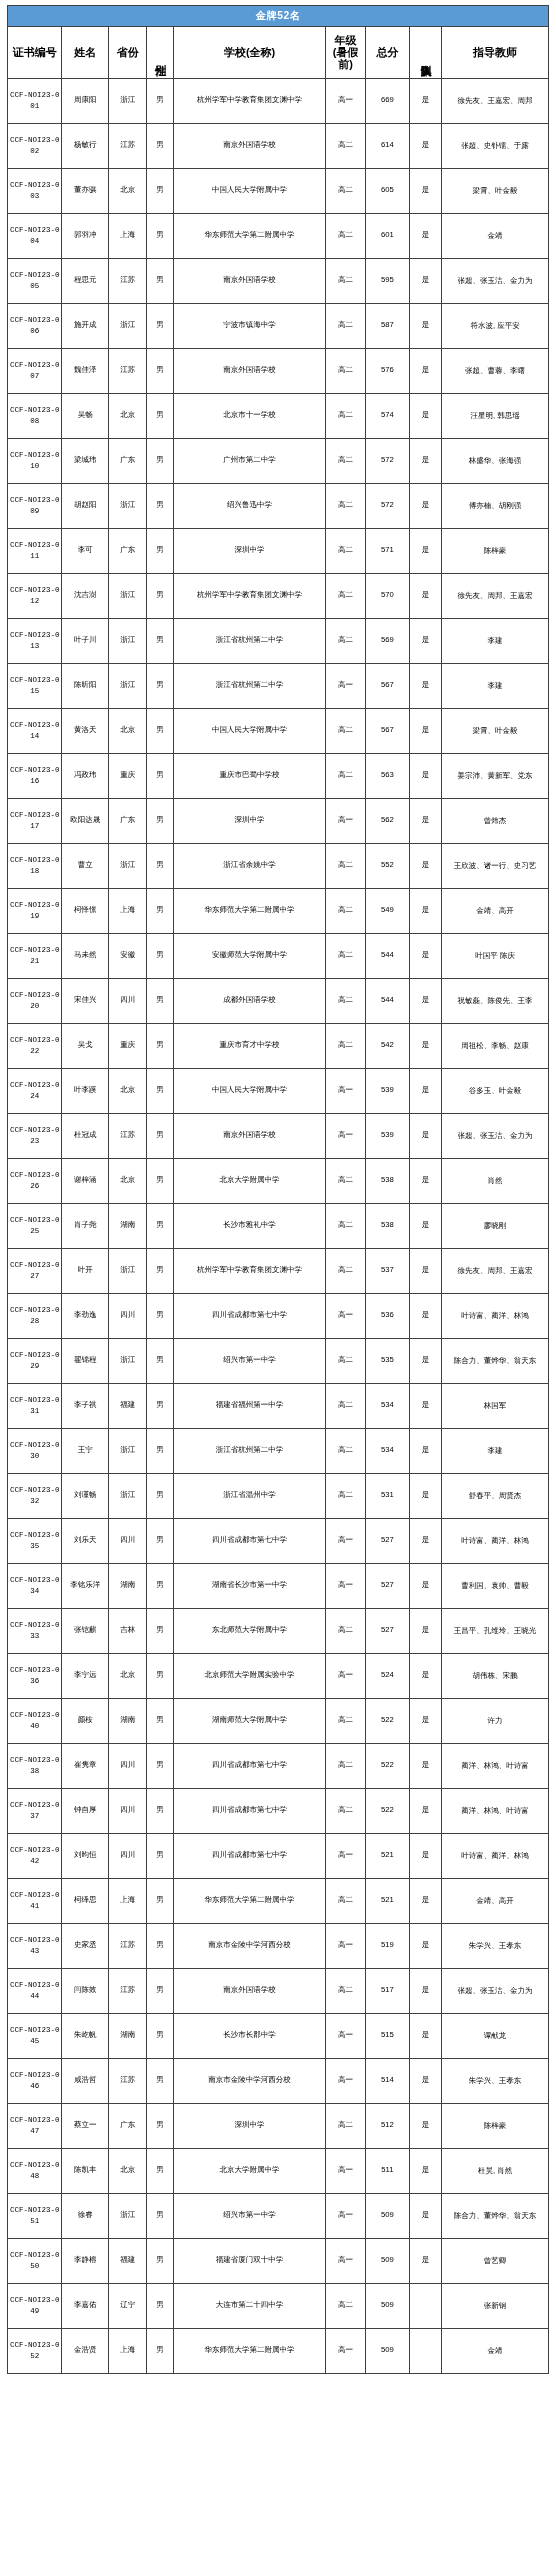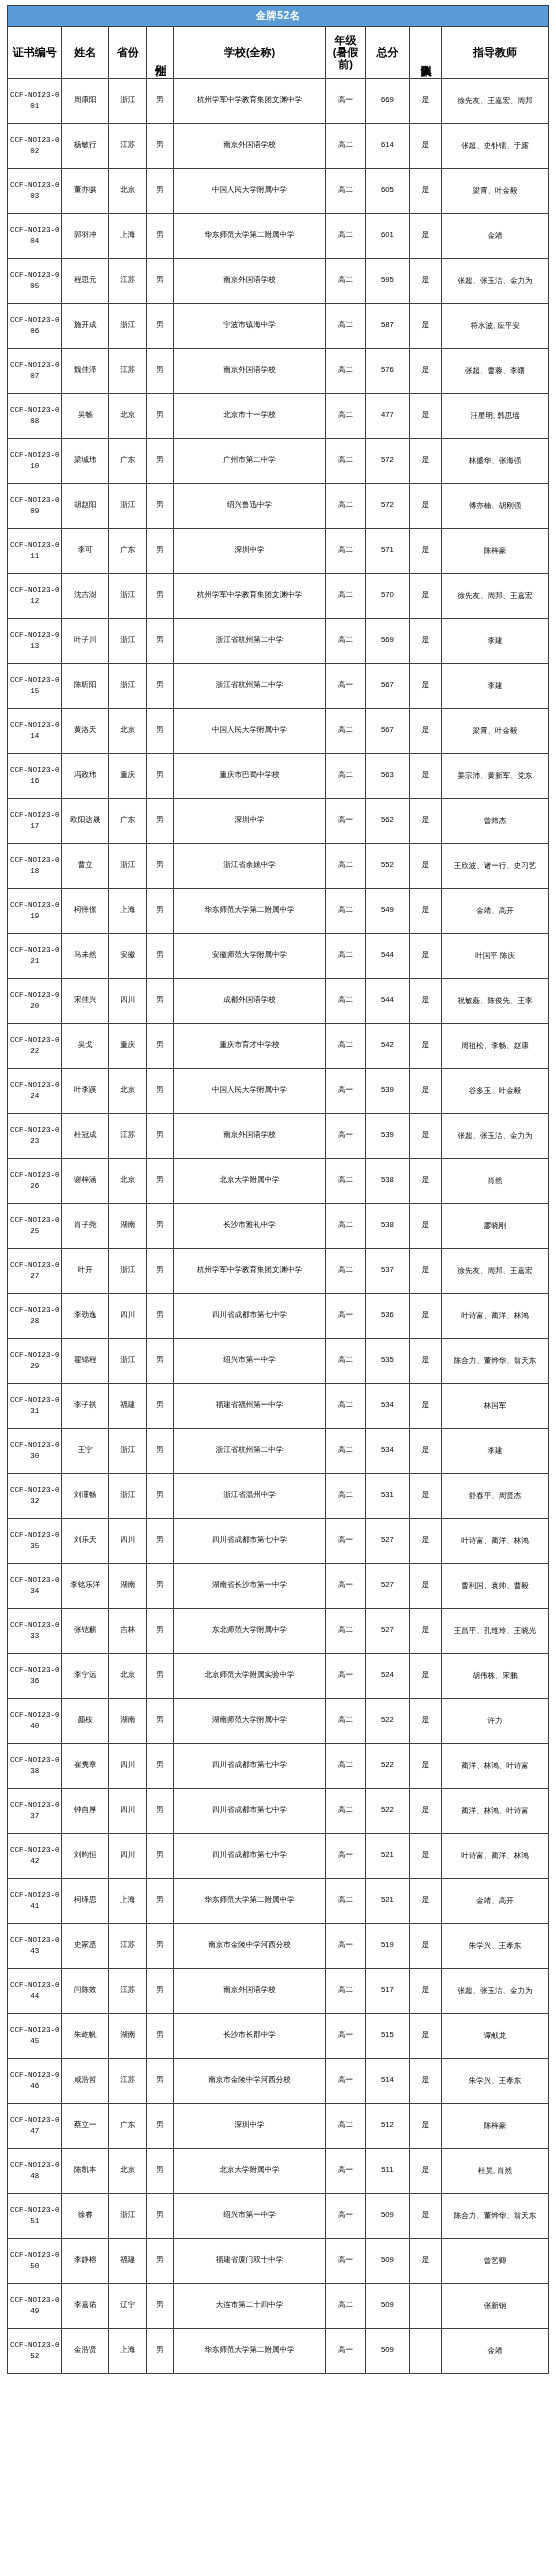--- a/index.html
+++ b/index.html
@@ -165,21 +165,21 @@
           <td>是</td>
           <td class="teacher">张超、曹蓉、李曙</td>
         </tr>
         <tr>
           <td class="cert">CCF-NOI23-008</td>
           <td>吴畅</td>
           <td>北京</td>
           <td>男</td>
           <td class="school">北京市十一学校</td>
           <td>高二</td>
-          <td class="score">477</td>
+          <td class="score">574</td>
           <td>是</td>
           <td class="teacher">汪星明, 韩思瑶</td>
         </tr>
         <tr>
           <td class="cert">CCF-NOI23-010</td>
           <td>梁城玮</td>
           <td>广东</td>
           <td>男</td>
           <td class="school">广州市第二中学</td>
           <td>高二</td>

